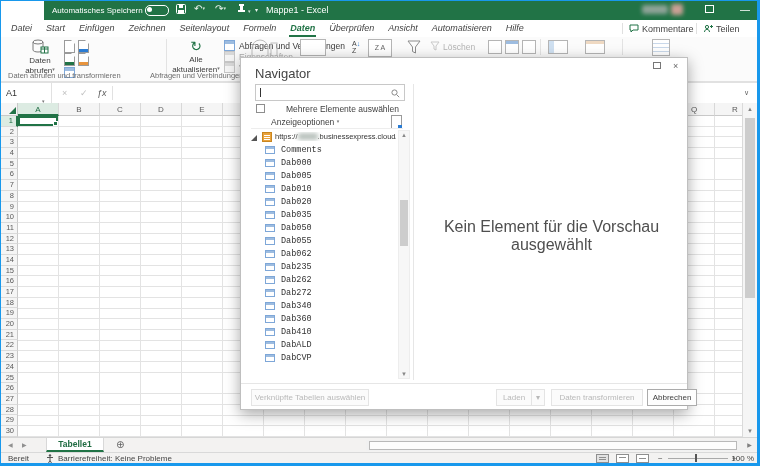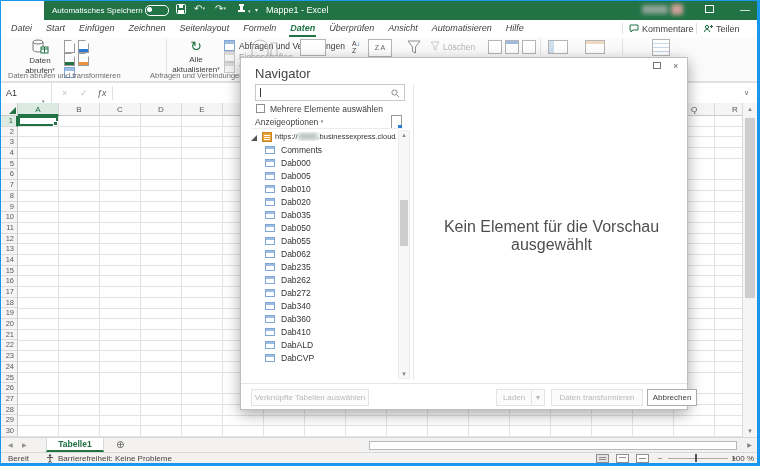--- a/index.html
+++ b/index.html
@@ -80,33 +80,33 @@
   .viewic i{position:absolute;left:2px;right:2px;top:2px;height:1px;background:#8e8e8e;}
   .zoomline{position:absolute;left:668px;top:5px;width:60px;height:1px;background:#a9a9a9;}
   .zoomthumb{position:absolute;left:695px;top:1px;width:2px;height:8px;background:#555;}
   
   .dialog{position:absolute;left:240px;top:57px;width:448px;height:353px;background:#fff;border:1px solid #bfbfbf;box-shadow:0 4px 14px rgba(0,0,0,.35);box-sizing:border-box;z-index:40;}
   .dlg-title{position:absolute;left:14px;top:8px;font-size:13px;color:#444;}
   .dlg-win{position:absolute;top:3px;font-size:9px;color:#666;}
   .dlg-search{position:absolute;left:14px;top:26px;width:150px;height:17px;border:1px solid #c8c8c8;box-sizing:border-box;background:#fff;}
   .cursorbar{position:absolute;left:4px;top:3px;width:1px;height:9px;background:#333;}
   .chk{position:absolute;left:15px;top:46px;width:9px;height:9px;border:1px solid #8e8e8e;background:#fff;box-sizing:border-box;}
-  .dlg-txt{position:absolute;font-size:8.5px;color:#3f3f3f;white-space:nowrap;}
+  .dlg-txt{position:absolute;font-size:8.5px;color:#3f3f3f;white-space:nowrap;margin-left:16px;}
   .pageic{position:absolute;left:150px;top:57px;width:9px;height:12px;border:1px solid #9a9a9a;background:#fff;}
   .pageic::after{content:"";position:absolute;right:-1px;bottom:-1px;width:4px;height:4px;background:#2b7cd3;}
   .tree-sep{position:absolute;left:10px;top:70px;width:152px;height:1px;background:#ededed;}
   .exp{position:absolute;left:10px;top:77px;width:0;height:0;border-left:6px solid transparent;border-bottom:6px solid #555;}
   .srcic{position:absolute;left:21px;top:74px;width:10px;height:10px;background:#e9a23b;border:1px solid #c9861f;box-sizing:border-box;}
   .srcic i{position:absolute;left:1px;right:1px;height:1px;background:#fff;}
   .rooturl{position:absolute;left:34px;top:74px;width:121px;overflow:hidden;font-size:7.5px;color:#333;white-space:nowrap;}
   .blurb{display:inline-block;width:20px;height:7px;background:#b9c2bd;border-radius:2px;filter:blur(2px);vertical-align:-1px;}
   #tree-items{position:absolute;left:0;top:86px;width:157px;}
   .titem{position:relative;height:13px;font-size:8.5px;color:#333;line-height:13px;}
   .titem .tic{position:absolute;left:24px;top:2px;width:10px;height:8px;border:1px solid #7ea7d8;background:linear-gradient(#9dbce0 0 2px,#fff 2px),#fff;box-sizing:border-box;}
-  .titem span{position:absolute;left:40px;}
+  .titem span{position:absolute;left:40px;font-family:Liberation Mono, monospace;}
   .lscroll{position:absolute;left:157px;top:72px;width:12px;height:249px;background:#f7f7f7;border:1px solid #ededed;box-sizing:border-box;}
   .lscroll .up{position:absolute;left:0;top:1px;width:10px;text-align:center;font-size:6px;color:#888;}
   .lscroll .dn{position:absolute;left:0;bottom:1px;width:10px;text-align:center;font-size:6px;color:#888;}
   .lthumb{position:absolute;left:1px;top:69px;width:8px;height:46px;background:#cdcdcd;}
   .pane-div{position:absolute;left:172px;top:26px;width:1px;height:296px;background:#e6e6e6;}
   .preview-empty{position:absolute;left:173px;top:160px;width:275px;text-align:center;font-size:16px;color:#4f4f4f;}
   .dlg-btm{position:absolute;left:0;top:325px;width:446px;height:1px;background:#e6e6e6;}
   .dbtn{position:absolute;top:331px;height:17px;box-sizing:border-box;font-size:8px;text-align:center;line-height:15px;background:#fbfbfb;border:1px solid #e4e4e4;color:#b9b9b9;white-space:nowrap;}
   .dbtn.on{background:#fdfdfd;border:1px solid #ababab;color:#3f3f3f;}
   

